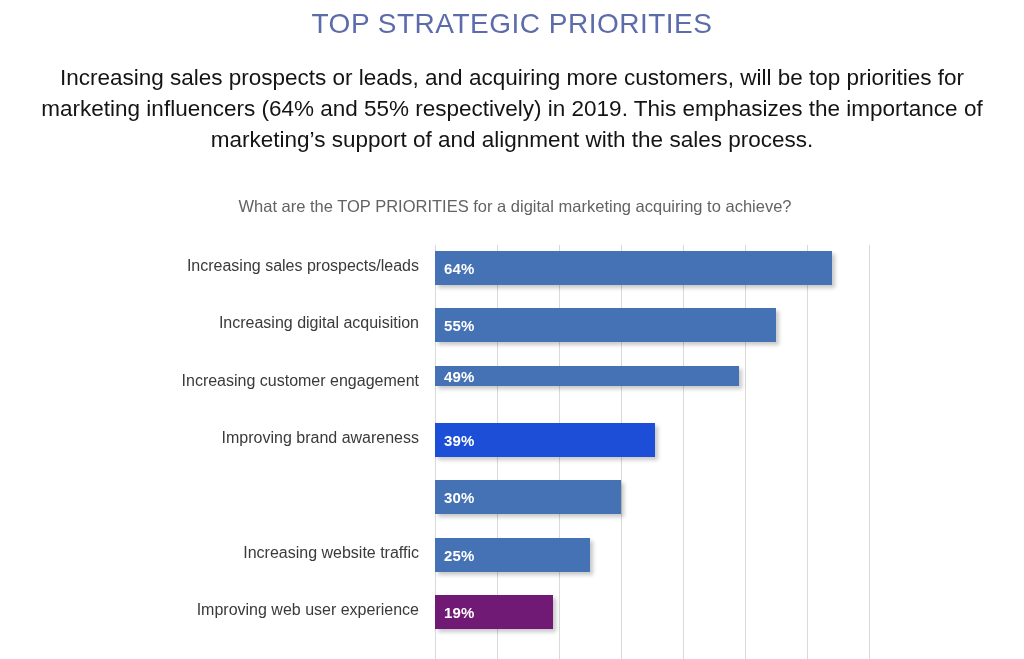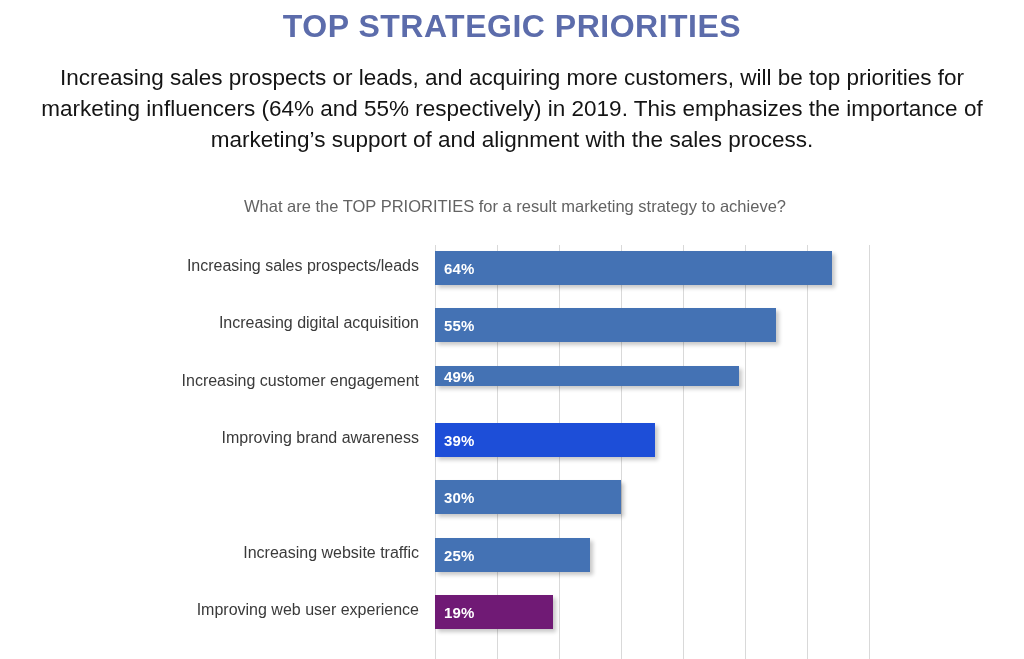--- a/index.html
+++ b/index.html
@@ -15,22 +15,22 @@
     position: relative;
   }
 
   
   #slide-title {
     position: absolute;
     top: 8px;
     left: 0;
     width: 1024px;
     text-align: center;
-    font-size: 32px;
-    font-weight: 700;
+    font-size: 28px;
+    font-weight: 400;
     letter-spacing: 0.5px;
     color: #5c6cab;
     font-family: "Liberation Sans", sans-serif;
     white-space: nowrap;
   }
 
   #slide-subtitle {
     position: absolute;
     top: 62px;
     left: 22px;
@@ -129,21 +129,21 @@
 </style>
 </head>
 <body>
 
 <div id="slide-title">TOP STRATEGIC PRIORITIES</div>
 
 <div id="slide-subtitle">Increasing sales prospects or leads, and acquiring more customers, will be top priorities for marketing influencers (64% and 55% respectively) in 2019. This emphasizes the importance of marketing’s support of and alignment with the sales process.</div>
 
 <div id="chart-block">
 
-  <div id="chart-title">What are the TOP PRIORITIES for a result marketing strategy to achieve?</div>
+  <div id="chart-title">What are the TOP PRIORITIES for a digital marketing acquiring to achieve?</div>
 
   <div id="plot-area">
       <div class="gridline" style="left: 0px;"></div>
       <div class="gridline" style="left: 62px;"></div>
       <div class="gridline" style="left: 124px;"></div>
       <div class="gridline" style="left: 186px;"></div>
       <div class="gridline" style="left: 248px;"></div>
       <div class="gridline" style="left: 310px;"></div>
       <div class="gridline" style="left: 372px;"></div>
       <div class="gridline" style="left: 434px;"></div>

